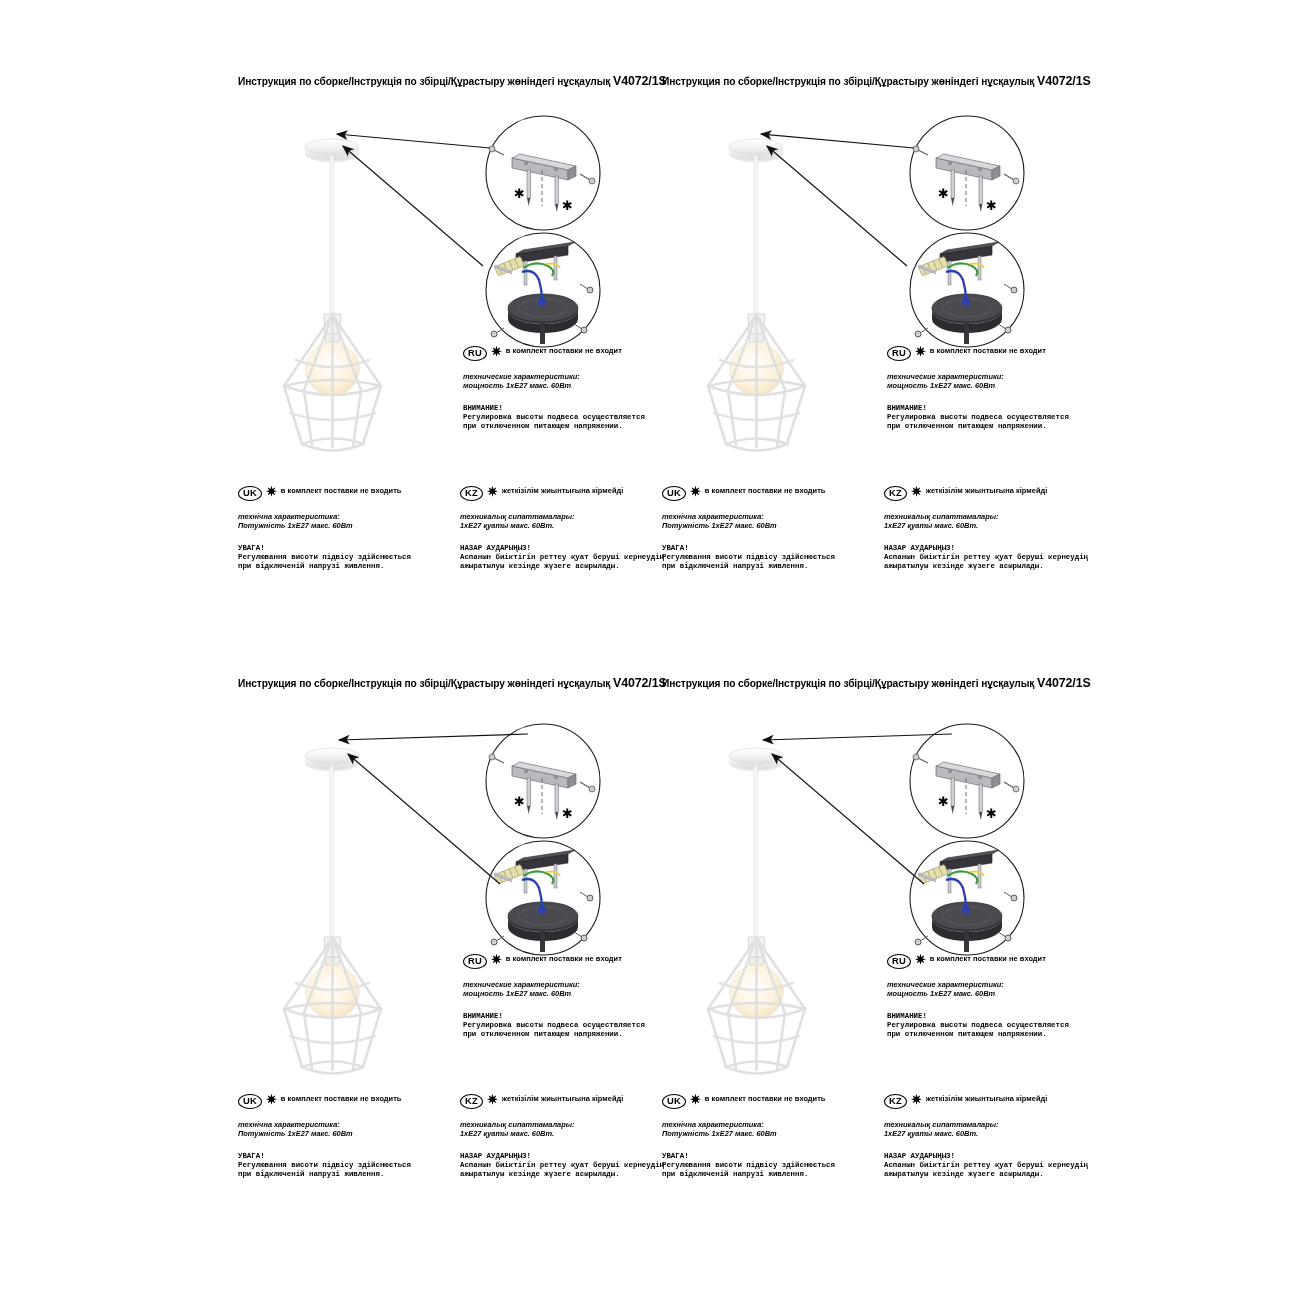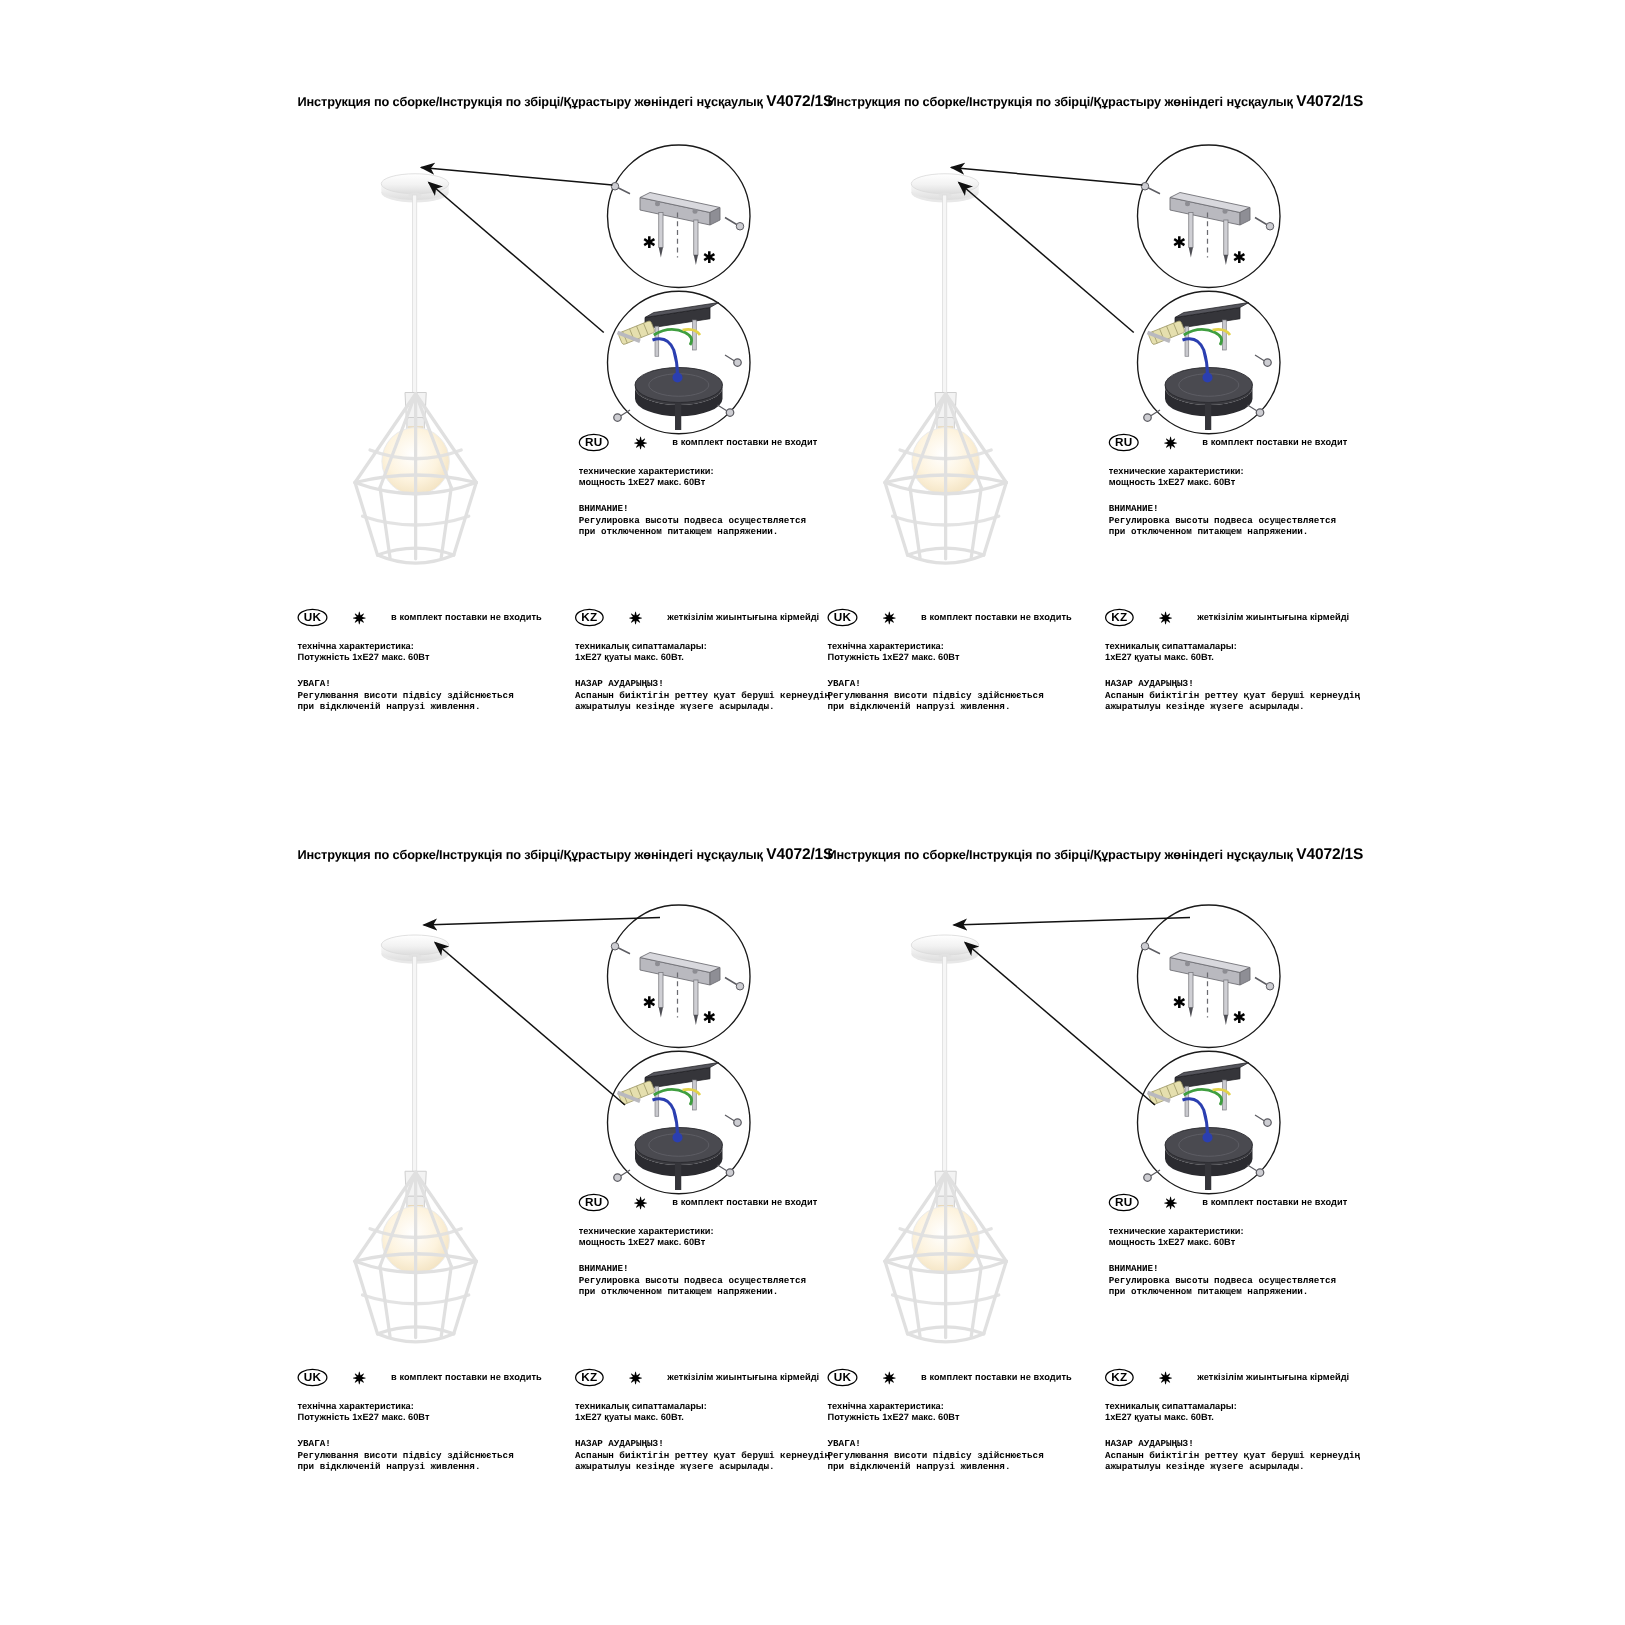--- a/index.html
+++ b/index.html
@@ -21,26 +21,26 @@
 
   
   .detail{position:absolute;}
   .detail svg{display:block;}
 
   
   .arrows{position:absolute;left:0;top:0;width:430px;height:560px;pointer-events:none;}
 
   
   .tb{position:absolute;width:205px;}
-  .tb .row1{display:flex;align-items:center;gap:20px;height:15px;}
+  .tb .row1{display:flex;gap:4px;height:15px;}
   .badge{display:inline-block;border:1px solid #000;border-radius:50%;
          padding:0px 4px 1px;font-size:9.4px;font-weight:700;line-height:11px;letter-spacing:.2px;}
   .ast{font-size:13px;line-height:9px;font-weight:700;position:relative;top:1px;}
   .nokit{font-size:7.4px;font-weight:700;letter-spacing:.05px;}
-  .spec{margin-top:11px;font-size:7.4px;font-weight:700;line-height:9.3px;}
+  .spec{margin-top:11px;font-size:7.4px;font-weight:700;line-height:9.3px;font-style:italic;}
   .warn{margin-top:13px;font-size:7.4px;font-weight:700;line-height:9.3px;font-family:Liberation Mono, monospace;}
 
   .tb-ru-top{left:225px;top:276px;}
   .tb-uk-top{left:0px;top:416px;}
   .tb-kz-top{left:222px;top:416px;}
   .tb-ru-bot{left:225px;top:282px;}
   .tb-uk-bot{left:0px;top:422px;}
   .tb-kz-bot{left:222px;top:422px;}
 </style>
 </head>

